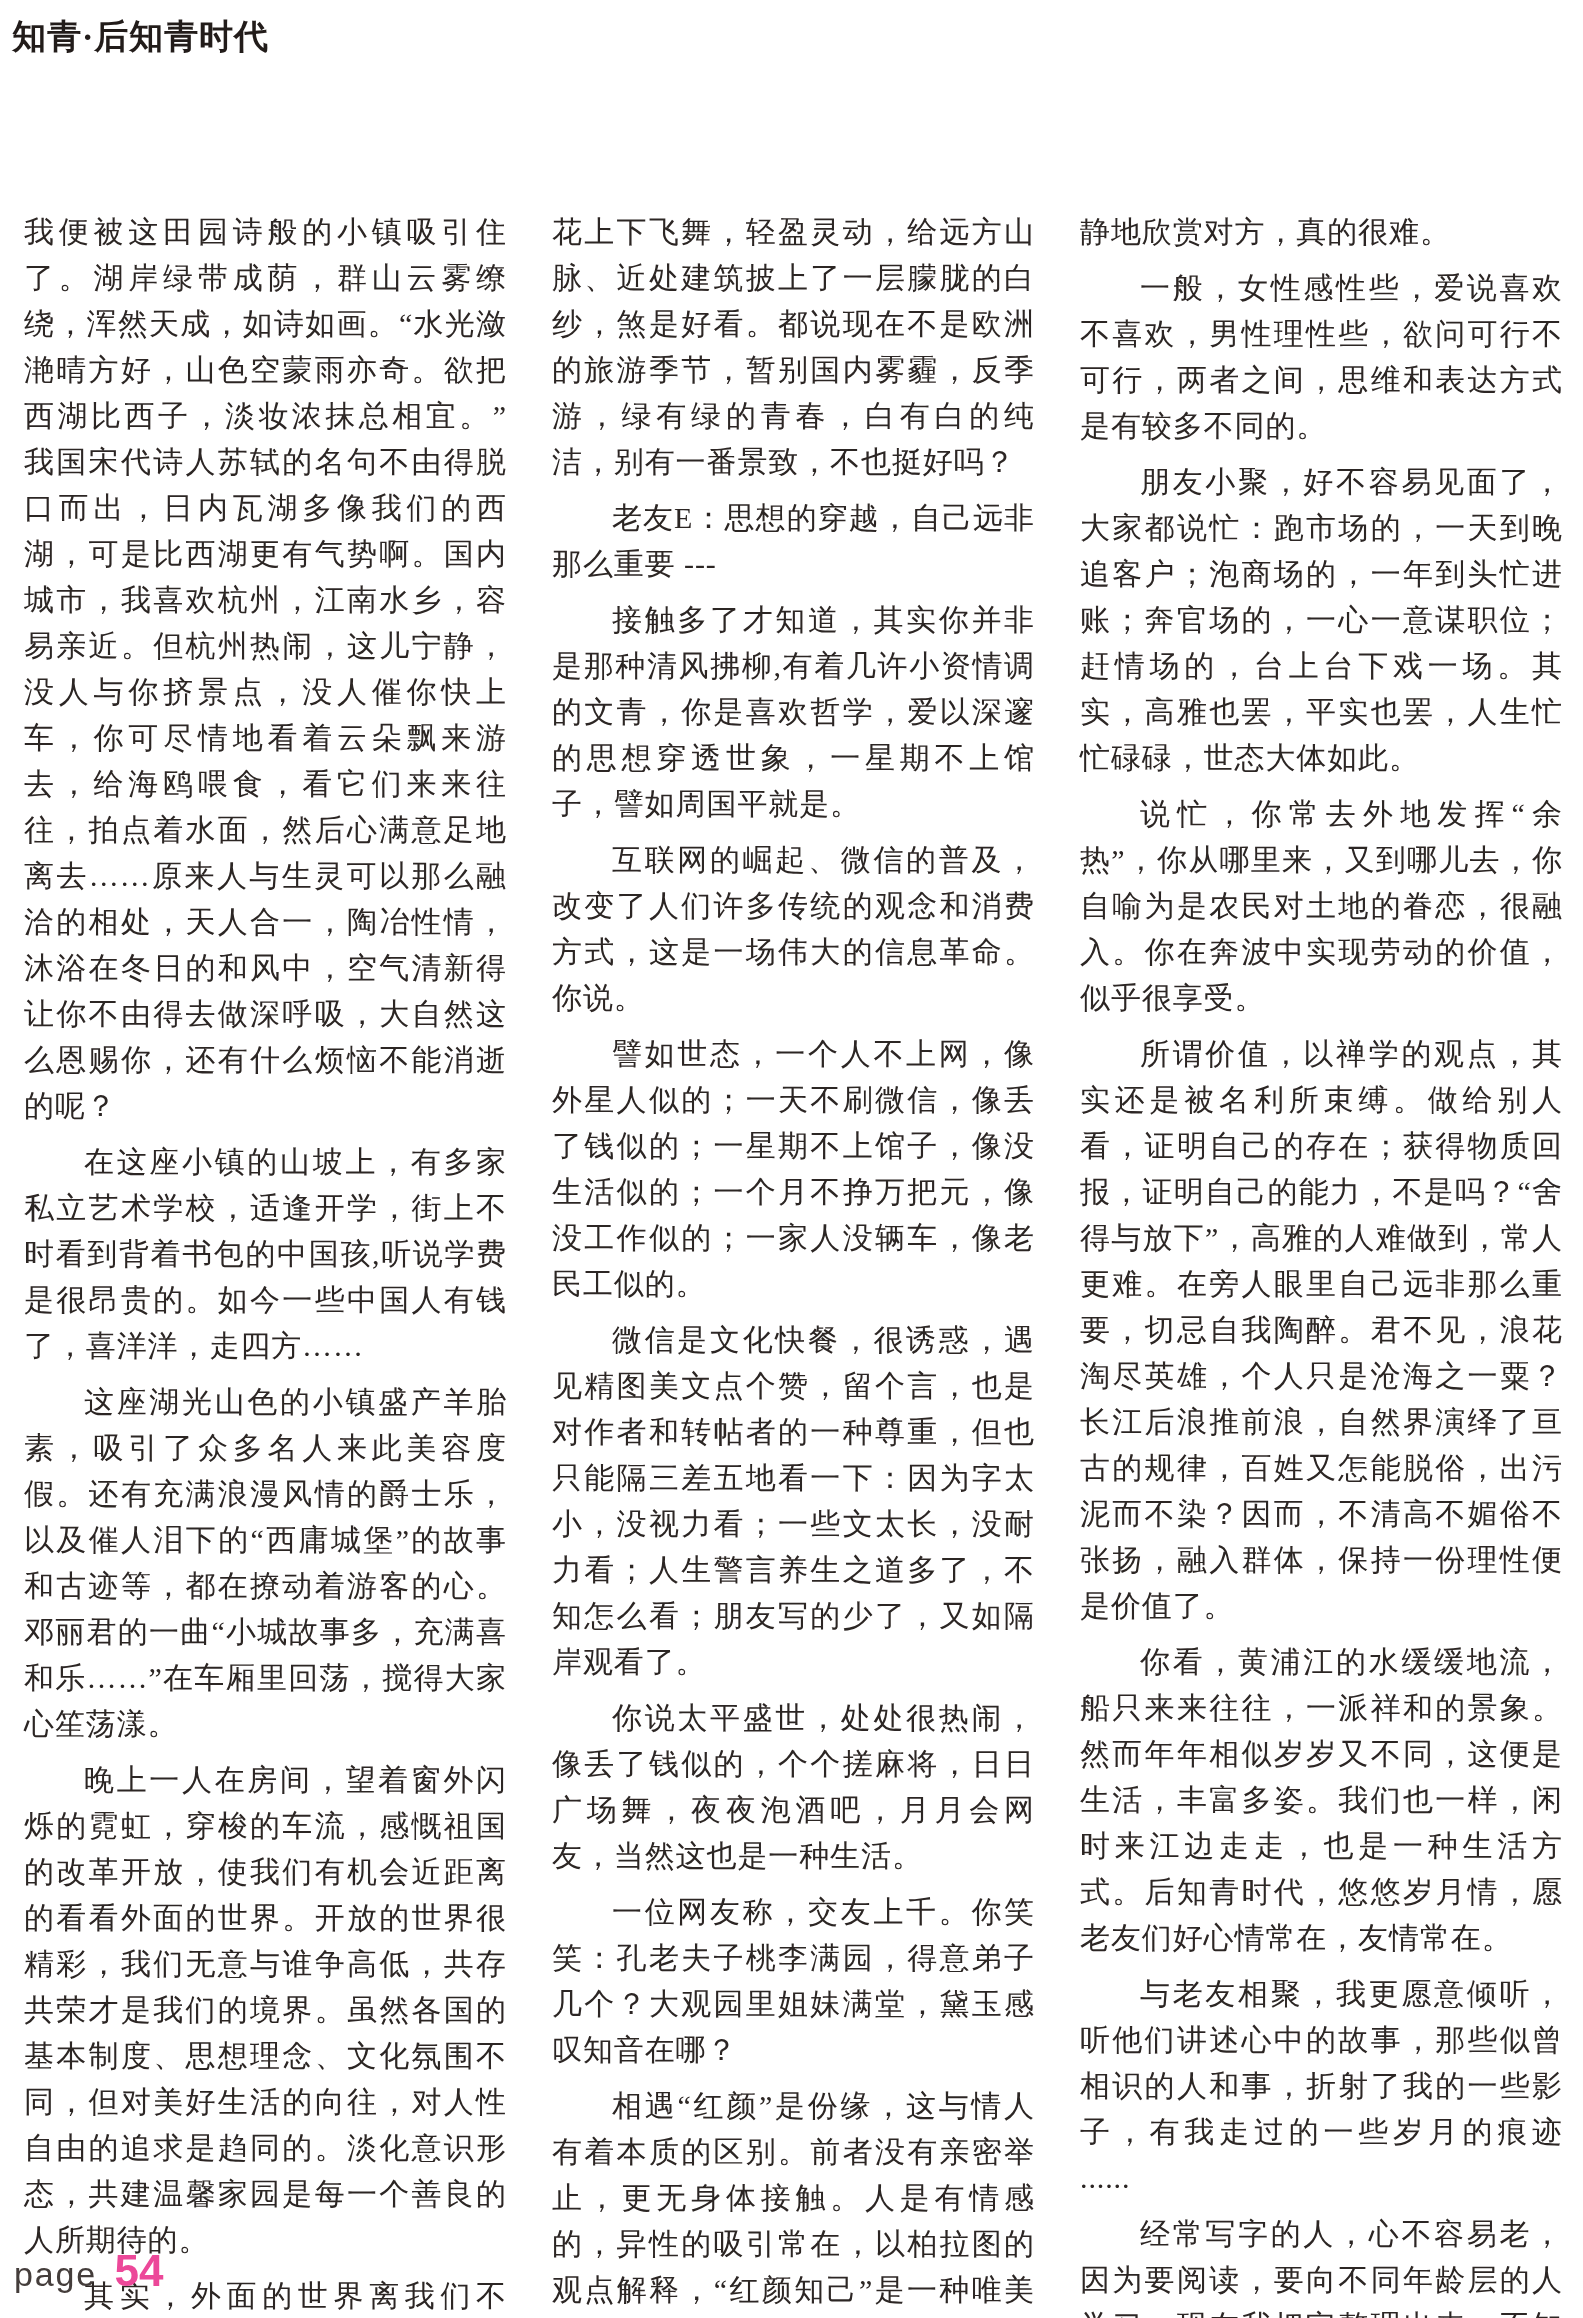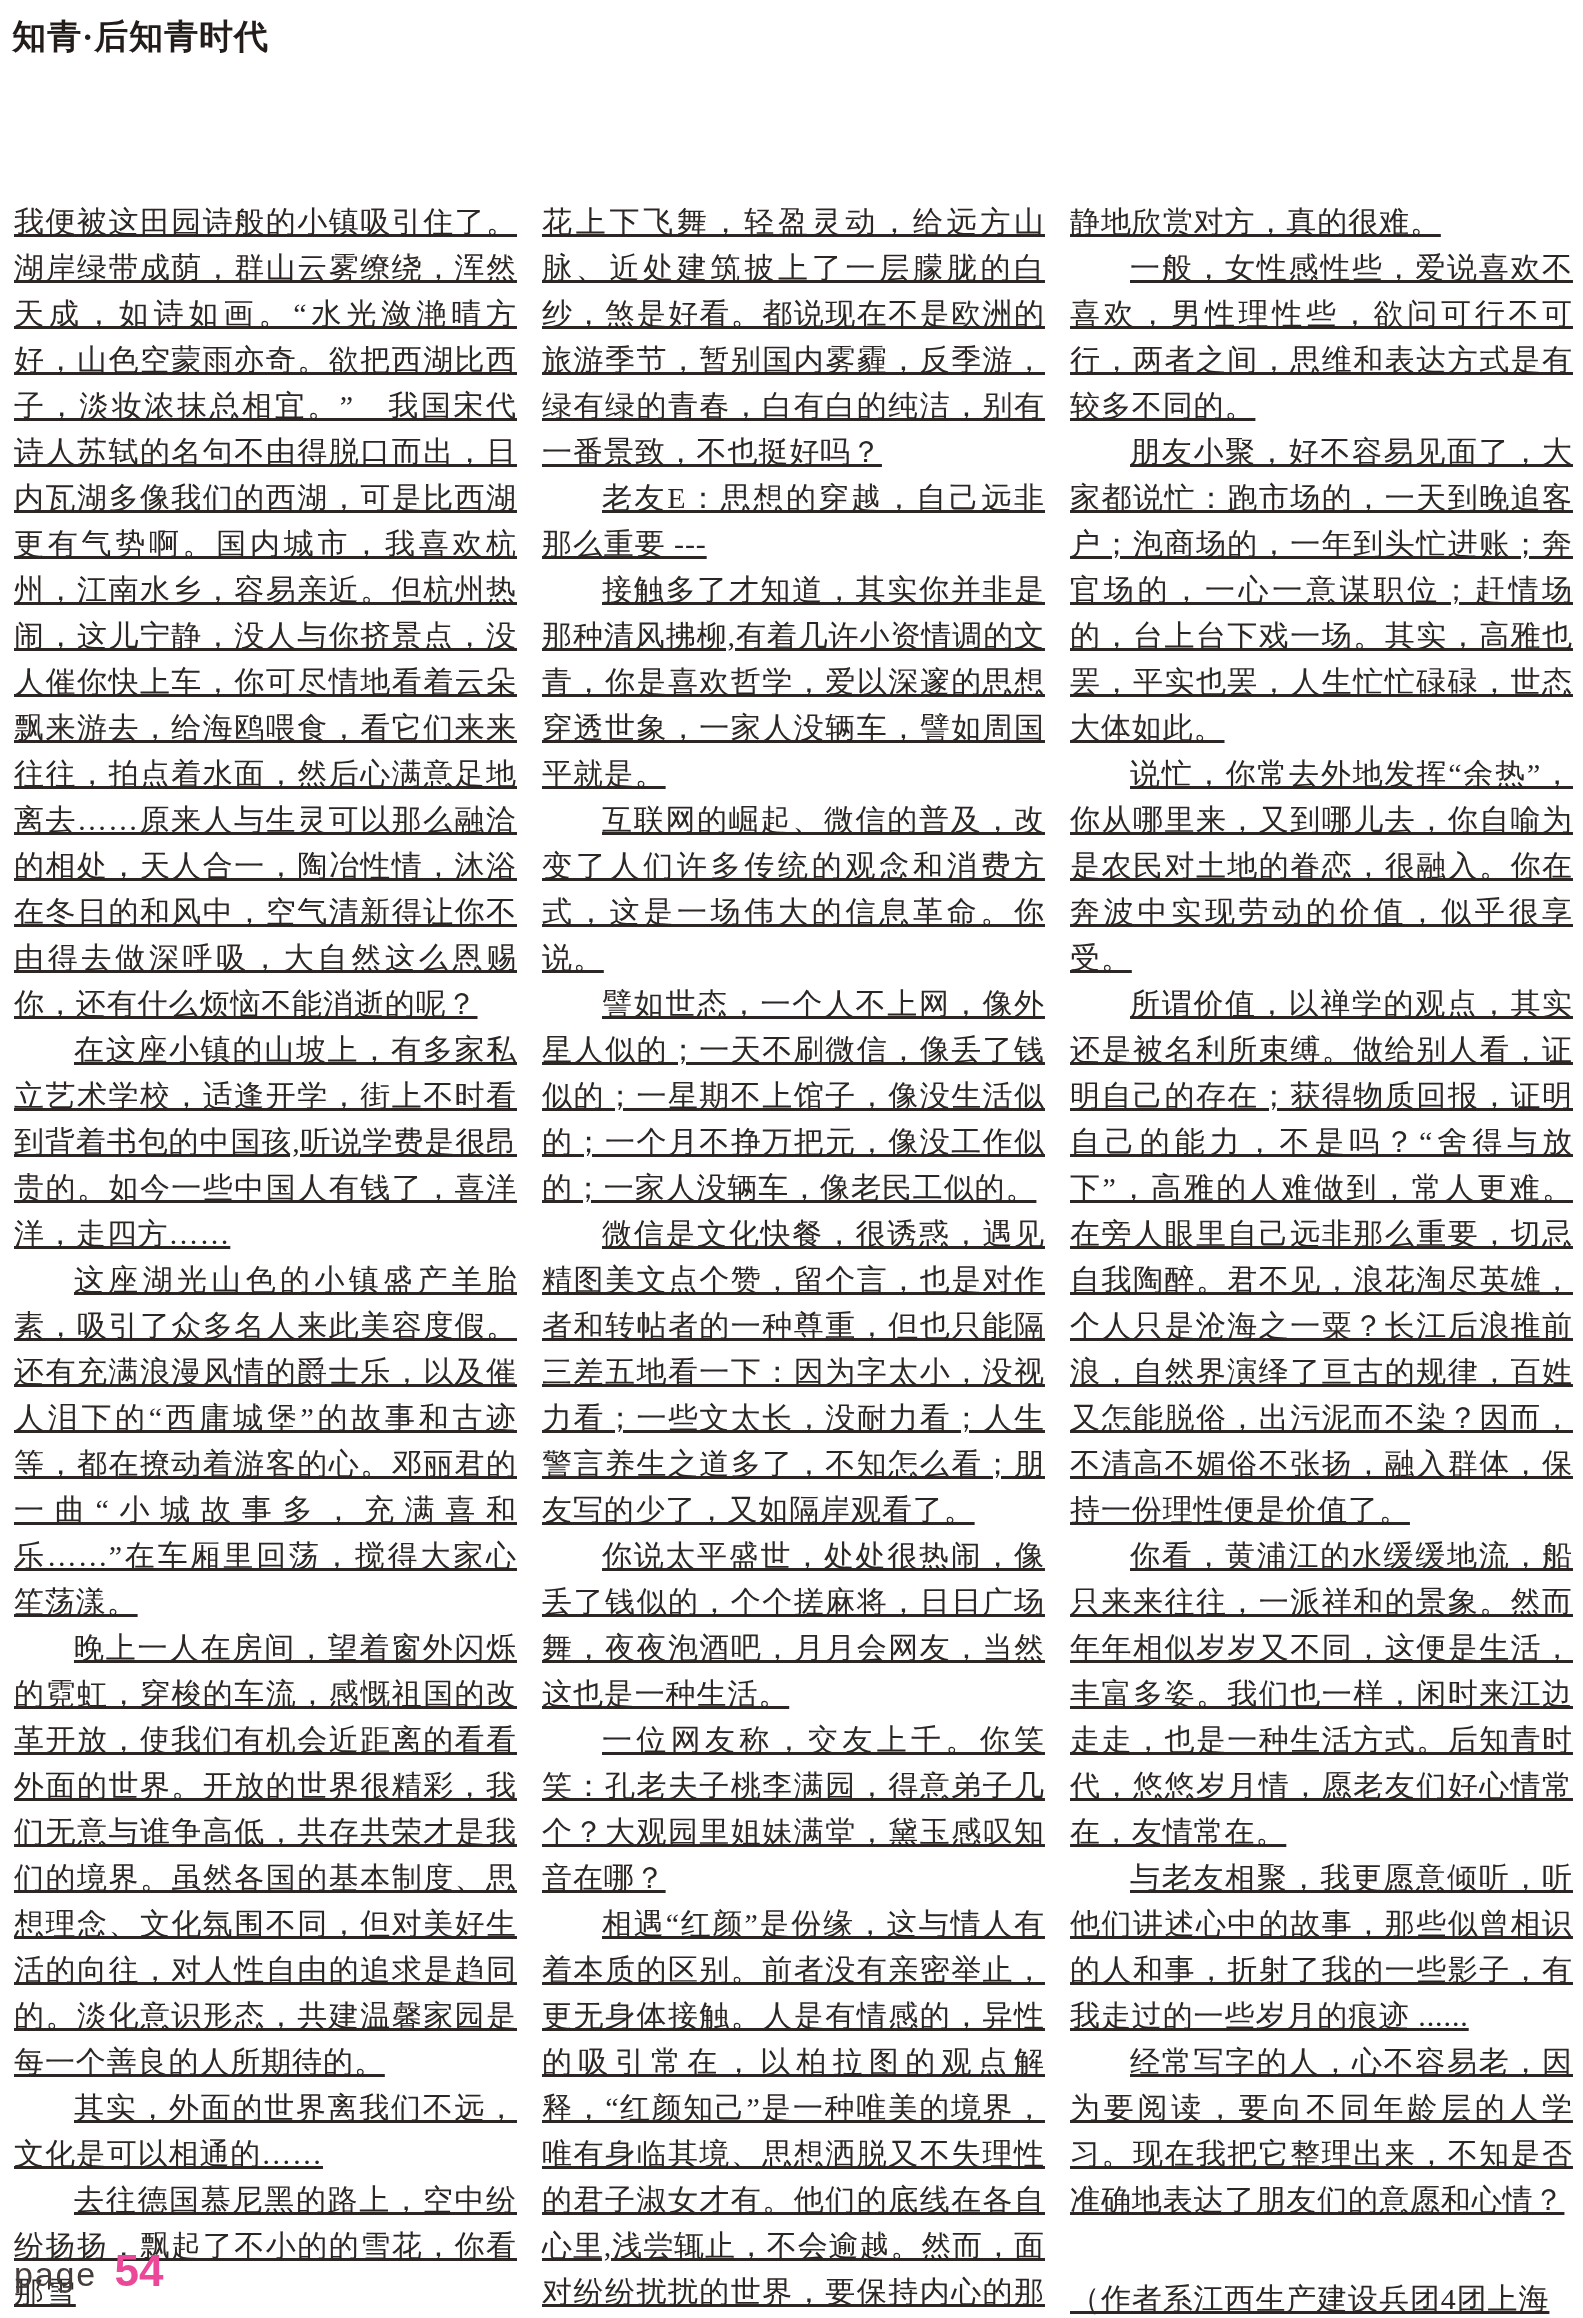--- a/index.html
+++ b/index.html
@@ -22,30 +22,29 @@
   }
   .col {
     position: absolute;
     top: 199px;
     width: 503px;
   }
   .col-1 { left: 14px; }
   .col-2 { left: 542px; }
   .col-3 { left: 1070px; }
   .para {
-    margin: 0;
+    margin: 10px;
     font-size: 30px;
     line-height: 46px;
     color: #2c2624;
     text-align: justify;
     text-justify: inter-ideograph;
     letter-spacing: 0.9px;
     text-indent: 2em;
     word-break: break-all;
-    text-decoration: underline;
   }
   .para.cont { text-indent: 0; }
   .para.author-note {
     text-indent: 0;
     margin-top: 53px;
     text-align: left;
   }
   .page-footer {
     position: absolute;
     left: 14px;
@@ -77,21 +76,21 @@
   <p class="para">在这座小镇的山坡上，有多家私立艺术学校，适逢开学，街上不时看到背着书包的中国孩,听说学费是很昂贵的。如今一些中国人有钱了，喜洋洋，走四方……</p>
   <p class="para">这座湖光山色的小镇盛产羊胎素，吸引了众多名人来此美容度假。还有充满浪漫风情的爵士乐，以及催人泪下的“西庸城堡”的故事和古迹等，都在撩动着游客的心。邓丽君的一曲“小城故事多，充满喜和乐……”在车厢里回荡，搅得大家心笙荡漾。</p>
   <p class="para">晚上一人在房间，望着窗外闪烁的霓虹，穿梭的车流，感慨祖国的改革开放，使我们有机会近距离的看看外面的世界。开放的世界很精彩，我们无意与谁争高低，共存共荣才是我们的境界。虽然各国的基本制度、思想理念、文化氛围不同，但对美好生活的向往，对人性自由的追求是趋同的。淡化意识形态，共建温馨家园是每一个善良的人所期待的。</p>
   <p class="para">其实，外面的世界离我们不远，文化是可以相通的……</p>
   <p class="para">去往德国慕尼黑的路上，空中纷纷扬扬，飘起了不小的的雪花，你看那雪</p>
 </div>
 
 <div class="col col-2">
   <p class="para cont">花上下飞舞，轻盈灵动，给远方山脉、近处建筑披上了一层朦胧的白纱，煞是好看。都说现在不是欧洲的旅游季节，暂别国内雾霾，反季游，绿有绿的青春，白有白的纯洁，别有一番景致，不也挺好吗？</p>
   <p class="para">老友E：思想的穿越，自己远非那么重要 ---</p>
-  <p class="para">接触多了才知道，其实你并非是那种清风拂柳,有着几许小资情调的文青，你是喜欢哲学，爱以深邃的思想穿透世象，一家人没辆车，譬如周国平就是。</p>
+  <p class="para">接触多了才知道，其实你并非是那种清风拂柳,有着几许小资情调的文青，你是喜欢哲学，爱以深邃的思想穿透世象，一星期不上馆子，譬如周国平就是。</p>
   <p class="para">互联网的崛起、微信的普及，改变了人们许多传统的观念和消费方式，这是一场伟大的信息革命。你说。</p>
   <p class="para">譬如世态，一个人不上网，像外星人似的；一天不刷微信，像丢了钱似的；一星期不上馆子，像没生活似的；一个月不挣万把元，像没工作似的；一家人没辆车，像老民工似的。</p>
   <p class="para">微信是文化快餐，很诱惑，遇见精图美文点个赞，留个言，也是对作者和转帖者的一种尊重，但也只能隔三差五地看一下：因为字太小，没视力看；一些文太长，没耐力看；人生警言养生之道多了，不知怎么看；朋友写的少了，又如隔岸观看了。</p>
   <p class="para">你说太平盛世，处处很热闹，像丢了钱似的，个个搓麻将，日日广场舞，夜夜泡酒吧，月月会网友，当然这也是一种生活。</p>
   <p class="para">一位网友称，交友上千。你笑笑：孔老夫子桃李满园，得意弟子几个？大观园里姐妹满堂，黛玉感叹知音在哪？</p>
   <p class="para">相遇“红颜”是份缘，这与情人有着本质的区别。前者没有亲密举止，更无身体接触。人是有情感的，异性的吸引常在，以柏拉图的观点解释，“红颜知己”是一种唯美的境界，唯有身临其境、思想洒脱又不失理性的君子淑女才有。他们的底线在各自心里,浅尝辄止，不会逾越。然而，面对纷纷扰扰的世界，要保持内心的那份淡然，就在不远处静</p>
 </div>
 
 <div class="col col-3">
   <p class="para cont">静地欣赏对方，真的很难。</p>

